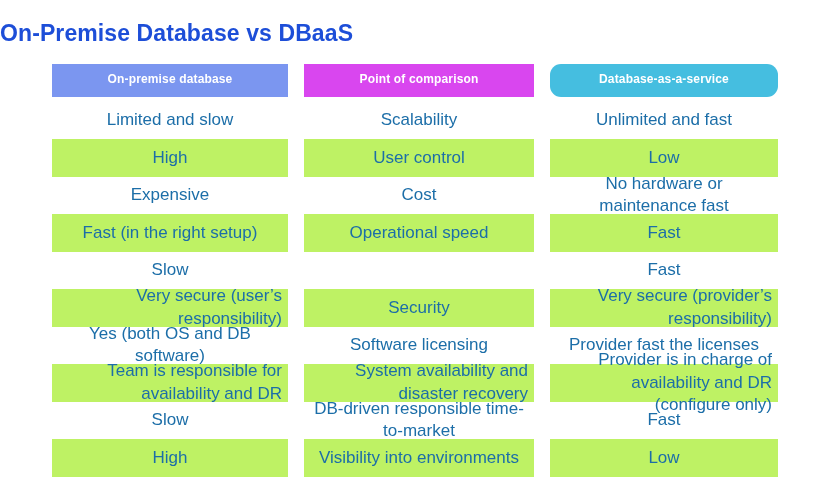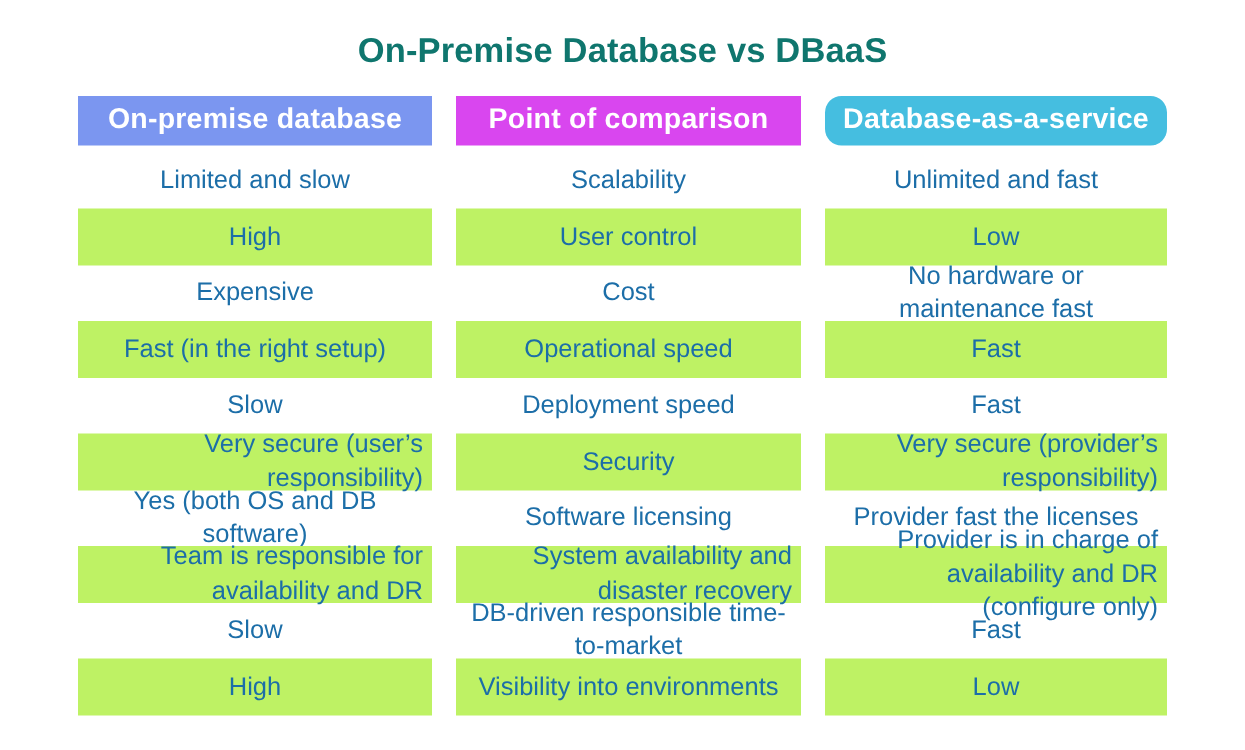--- a/index.html
+++ b/index.html
@@ -15,24 +15,24 @@
   }
 
   .page {
     position: relative;
     width: 830px;
     height: 500px;
     box-sizing: border-box;
   }
 
   .page-title {
-    text-align: center;
+    text-align: left;
     font-size: 23px;
     font-weight: bold;
-    color: #0f766e;
+    color: #1d4ed8;
     letter-spacing: 0.1px;
     padding-top: 20px;
     line-height: 1.2;
     margin: 0;
   }
 
   .table {
     margin-top: 16px;
     padding: 0 52px;
     box-sizing: border-box;
@@ -61,21 +61,21 @@
     padding: 4px 6px;
   }
 
   .col-1 { width: 236px; }
   .col-2 { width: 230px; }
   .col-3 { width: 228px; }
 
   .header-cell {
     height: 33px;
     color: #ffffff;
-    font-size: 19px;
+    font-size: 12px;
     font-weight: bold;
     letter-spacing: 0.15px;
     padding: 0 6px;
   }
 
   .hdr-1 { background: #7b96f0; }
   .hdr-2 { background: #d946ef; }
   .hdr-3 { background: #45bee0; border-radius: 11px; }
 
   .body-row .cell {
@@ -118,21 +118,20 @@
           <div class="cell col-2">Cost</div>
           <div class="cell col-3">No hardware or maintenance fast</div>
         </div>
         <div class="row body-row shaded">
           <div class="cell col-1">Fast (in the right setup)</div>
           <div class="cell col-2">Operational speed</div>
           <div class="cell col-3">Fast</div>
         </div>
         <div class="row body-row">
           <div class="cell col-1">Slow</div>
-          <div class="cell col-2">Deployment speed</div>
           <div class="cell col-3">Fast</div>
         </div>
         <div class="row body-row shaded">
           <div class="cell col-1">Very secure (user’s responsibility)</div>
           <div class="cell col-2">Security</div>
           <div class="cell col-3">Very secure (provider’s responsibility)</div>
         </div>
         <div class="row body-row">
           <div class="cell col-1">Yes (both OS and DB software)</div>
           <div class="cell col-2">Software licensing</div>

